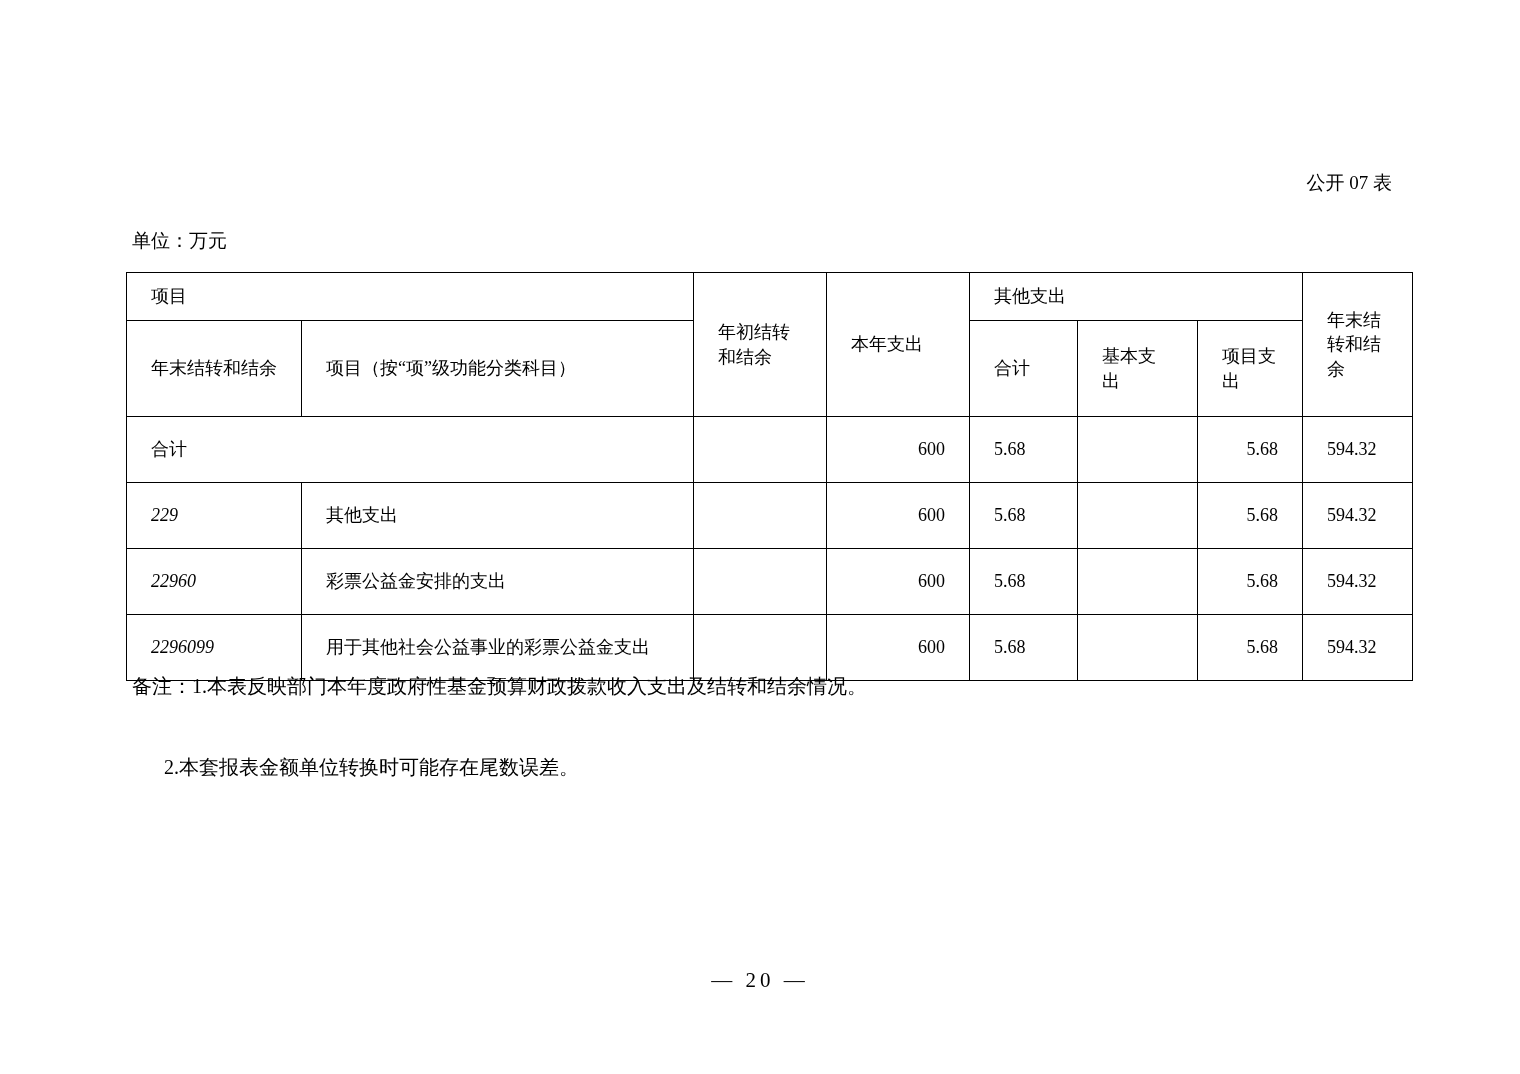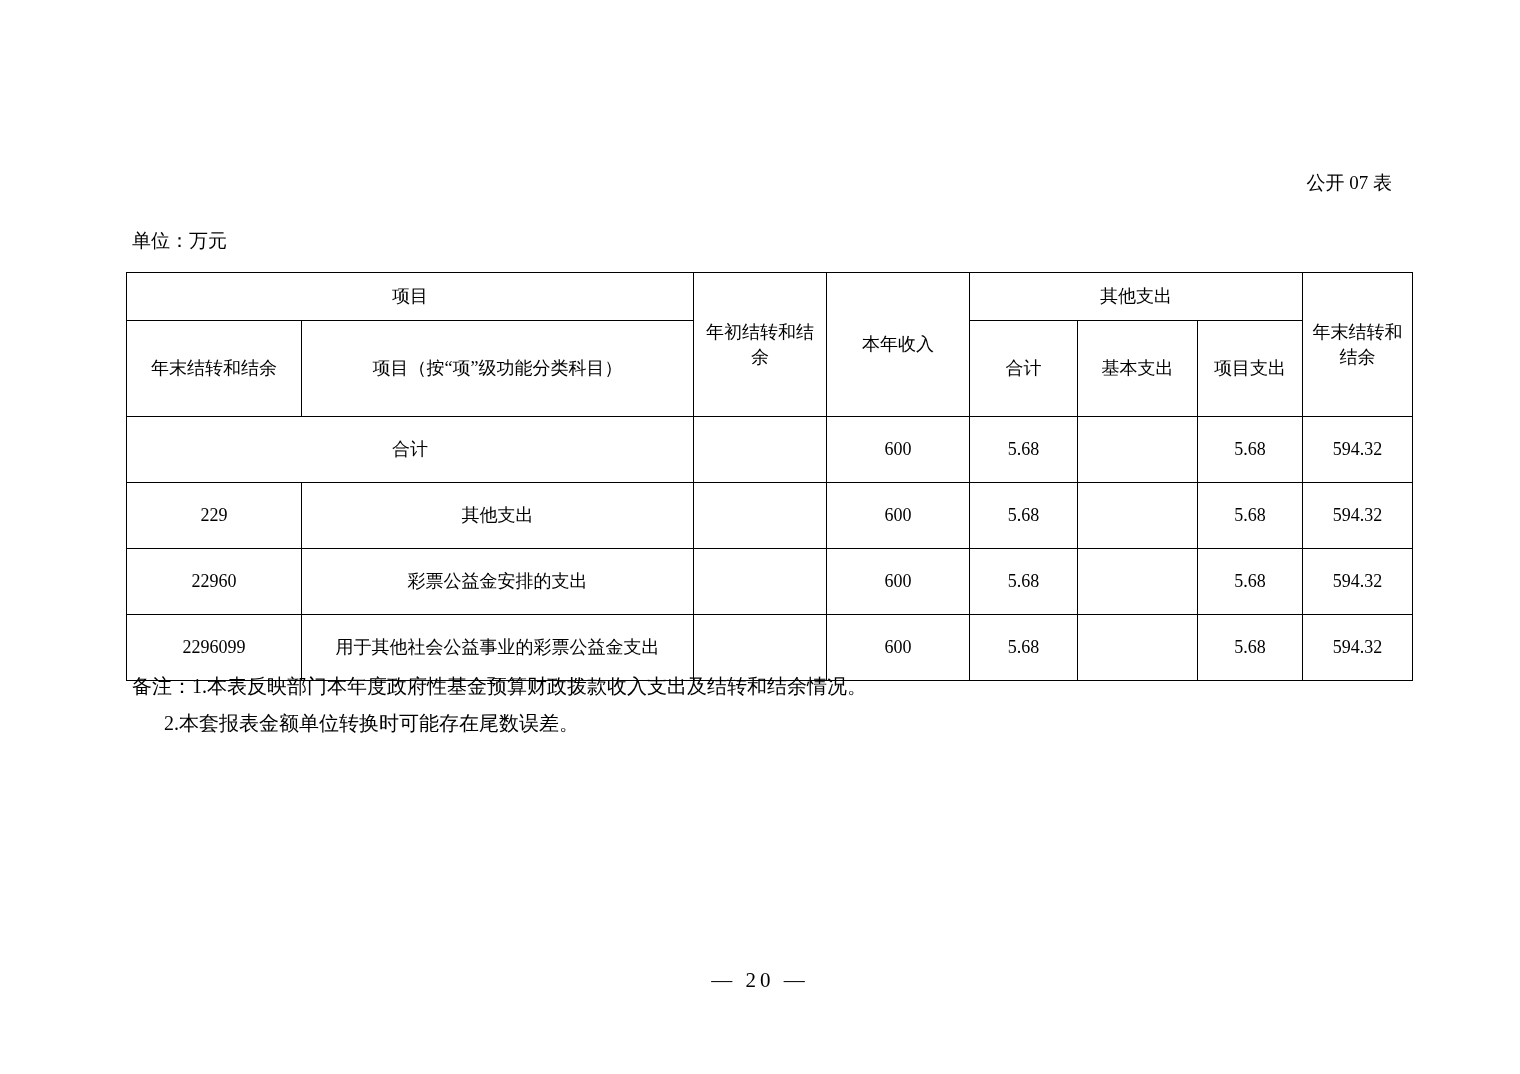--- a/index.html
+++ b/index.html
@@ -52,39 +52,38 @@
   }
   table.main {
     border-collapse: collapse;
     width: 100%;
     table-layout: fixed;
   }
   table.main td, table.main th {
     border: 1px solid #000;
     font-weight: normal;
     font-size: 18px;
-    padding: 4px 6px;
+    padding: 4px 24px;
     vertical-align: middle;
-    text-align: center;
     line-height: 1.35;
   }
   .h-proj { height: 48px; }
   .h-sub  { height: 96px; }
   .row-data td { height: 57px; }
   .num { text-align: right; padding-right: 14px; }
   .lefttext { text-align: left; padding-left: 18px; }
-  .code-cell { text-align: left; padding-left: 14px; }
+  .code-cell { text-align: left; padding-left: 14px; font-style: italic; }
   .note {
     position: absolute;
     left: 132px;
     top: 668px;
     font-size: 20px;
     line-height: 1.85;
   }
-  .note .n2 { padding-left: 32px; }
+  .note .n2 { padding-left: 32px; margin-top: 44px; }
   .pagenum {
     position: absolute;
     width: 100%;
     text-align: center;
     top: 968px;
     font-size: 21px;
     letter-spacing: 4px;
   }
 </style>
 </head>
@@ -108,21 +107,21 @@
         <col style="width:143px">
         <col style="width:108px">
         <col style="width:120px">
         <col style="width:105px">
         <col style="width:110px">
       </colgroup>
       <tbody>
         <tr class="h-proj">
           <td colspan="2">项目</td>
           <td rowspan="2">年初结转和结余</td>
-          <td rowspan="2">本年收入</td>
+          <td rowspan="2">本年支出</td>
           <td colspan="3">其他支出</td>
           <td rowspan="2">年末结转和结余</td>
         </tr>
         <tr class="h-sub">
           <td>年末结转和结余</td>
           <td>项目（按“项”级功能分类科目）</td>
           <td>合计</td>
           <td>基本支出</td>
           <td>项目支出</td>
         </tr>

